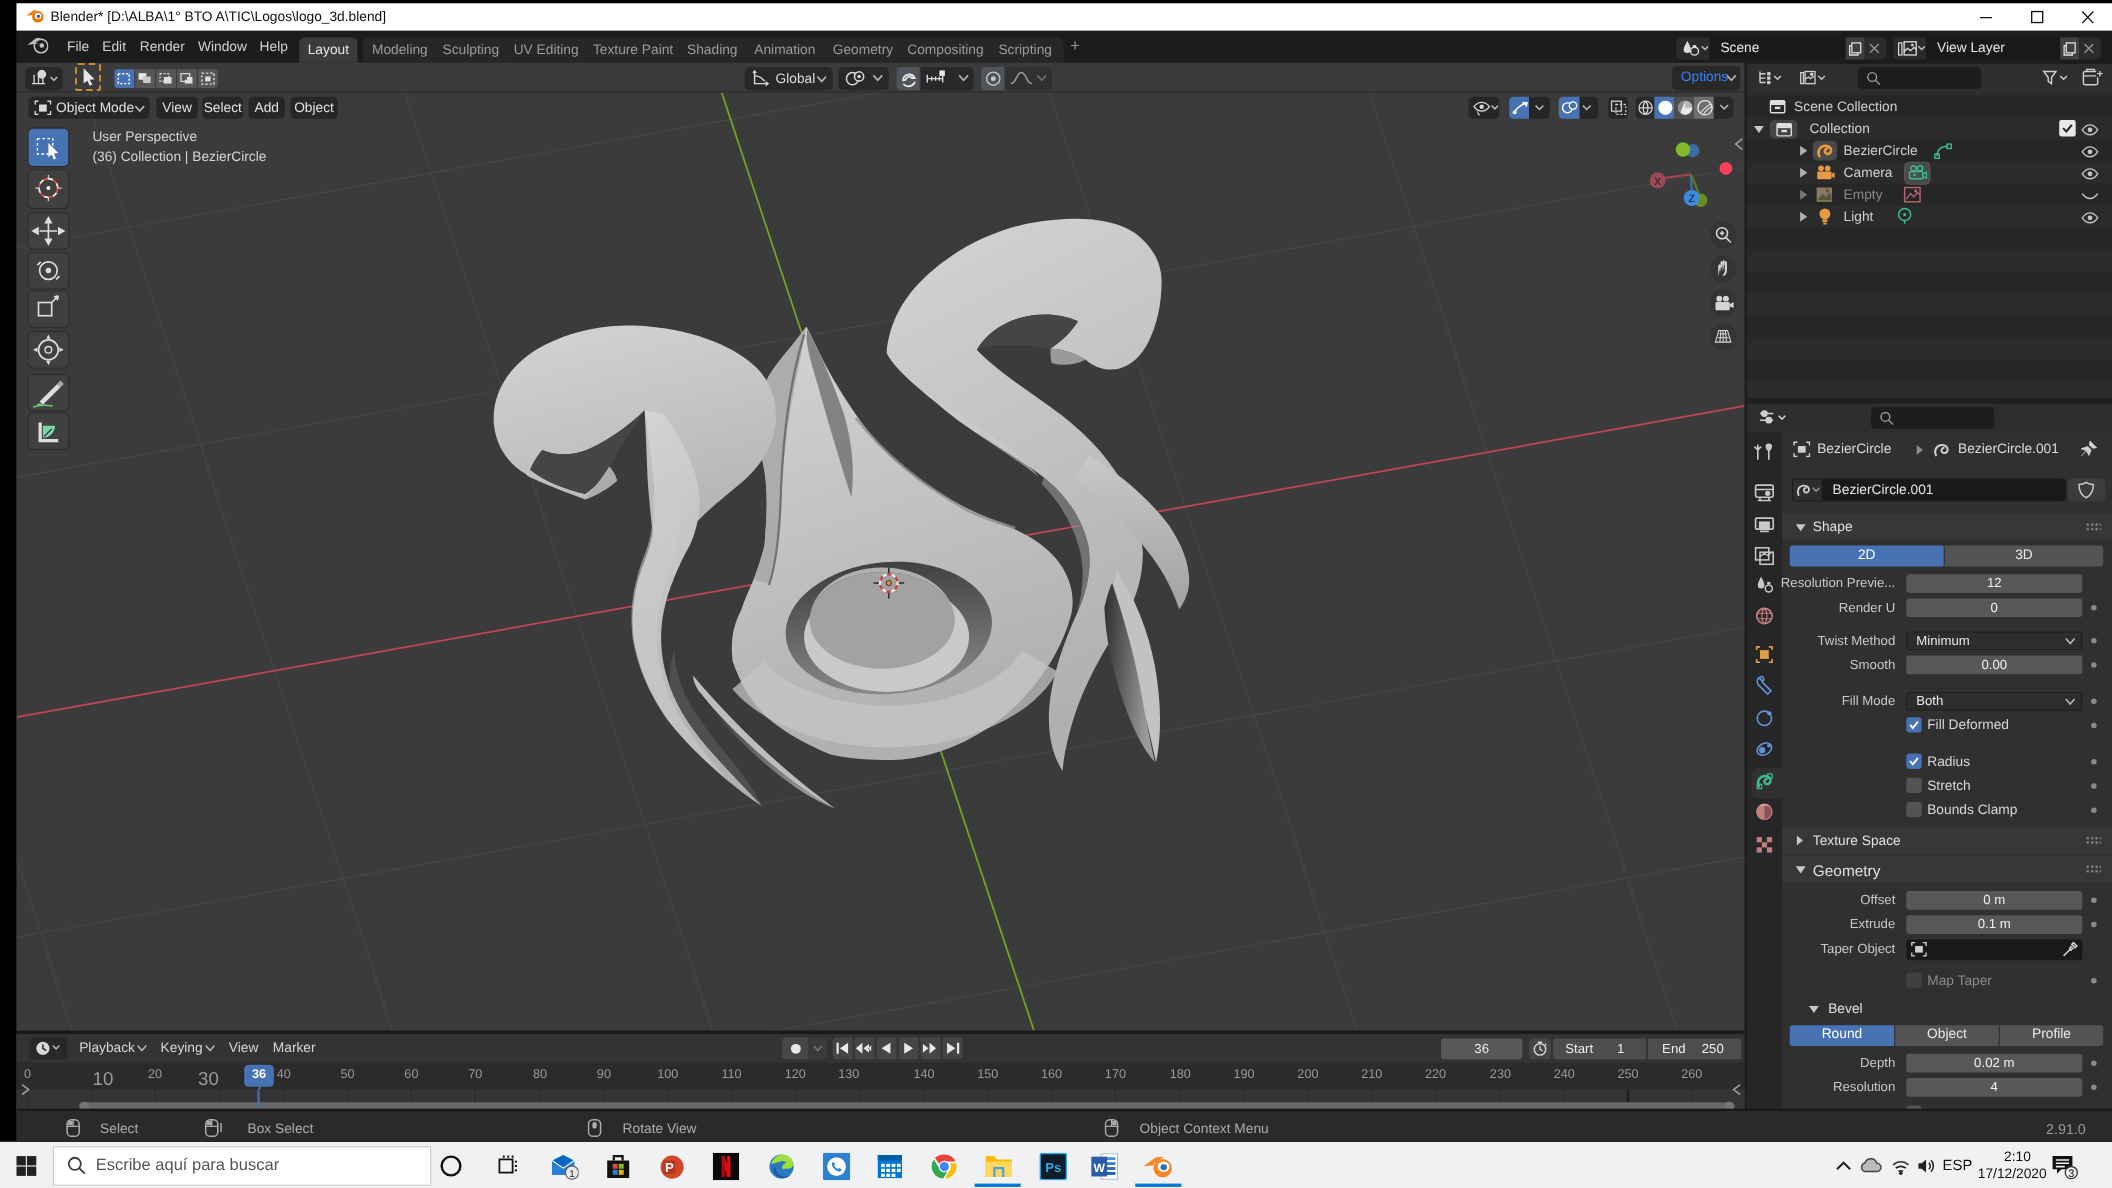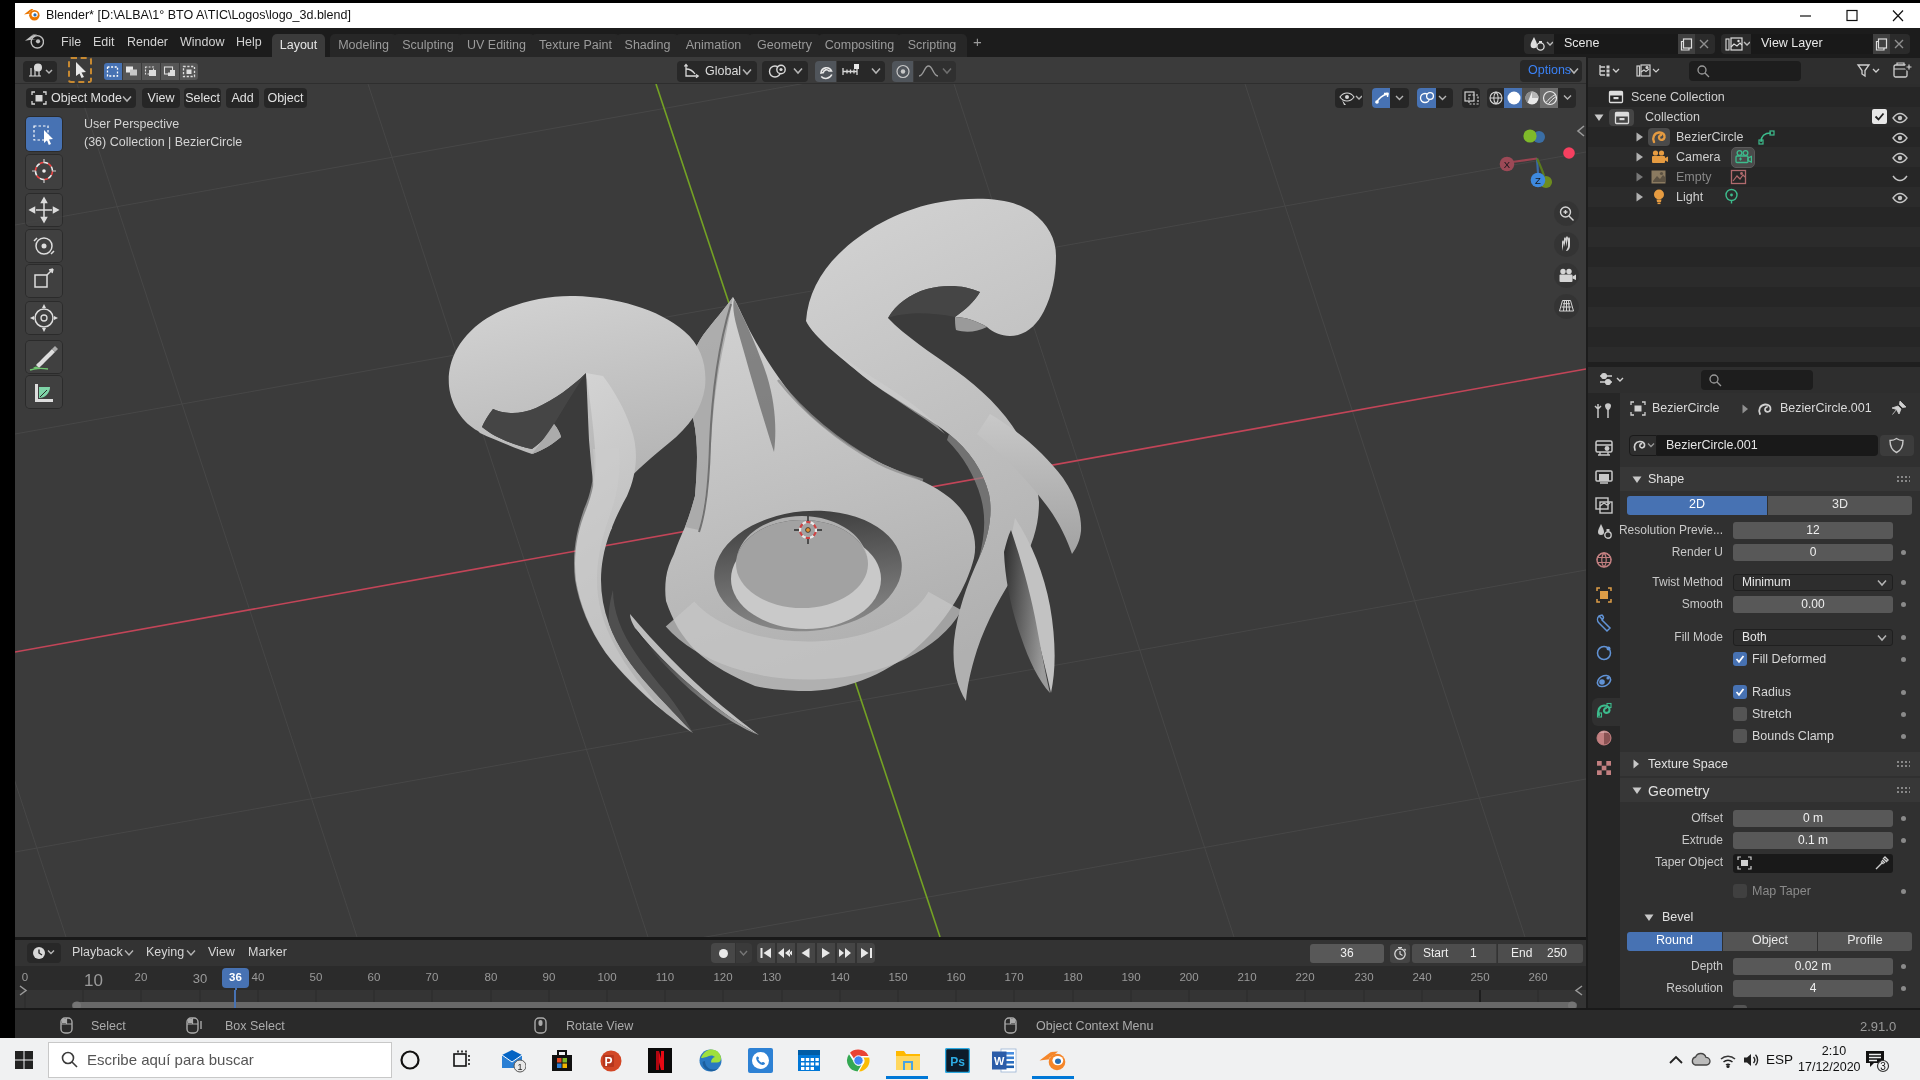--- a/index.html
+++ b/index.html
@@ -970,21 +970,21 @@
 <div class="a" style="left:1397px;top:4px;width:85px;height:19px;background:#4d4d4d;border-radius:3px 0 0 3px;border-right:1px solid #3c3c3c"></div>
 <div class="a" style="left:1408px;top:6px;font-size:12px;color:#eee">Start</div>
 <div class="a" style="left:1455px;top:6px;font-size:12px;color:#eee">1</div>
 <div class="a" style="left:1483px;top:4px;width:85px;height:19px;background:#4d4d4d;border-radius:0 3px 3px 0"></div>
 <div class="a" style="left:1496px;top:6px;font-size:12px;color:#eee">End</div>
 <div class="a" style="left:1532px;top:6px;font-size:12px;color:#eee">250</div>
 <div class="a" style="left:0;top:26px;width:1571px;height:24px;background:#2b2b2b"></div>
 <div class="a" style="left:-10px;top:31px;width:40px;text-align:center;font-size:11.5px;color:#9a9a9a">0</div>
       <div class="a" style="left:48px;top:31px;width:40px;text-align:right;font-size:17px;color:#9a9a9a">10</div>
       <div class="a" style="left:106px;top:31px;width:40px;text-align:center;font-size:11.5px;color:#9a9a9a">20</div>
-      <div class="a" style="left:165px;top:31px;width:40px;text-align:center;font-size:13px;color:#9a9a9a">30</div>
+      <div class="a" style="left:165px;top:31px;width:40px;text-align:left;font-size:17px;color:#9a9a9a">30</div>
       <div class="a" style="left:223px;top:31px;width:40px;text-align:center;font-size:11.5px;color:#9a9a9a">40</div>
       <div class="a" style="left:281px;top:31px;width:40px;text-align:center;font-size:11.5px;color:#9a9a9a">50</div>
       <div class="a" style="left:339px;top:31px;width:40px;text-align:center;font-size:11.5px;color:#9a9a9a">60</div>
       <div class="a" style="left:397px;top:31px;width:40px;text-align:center;font-size:11.5px;color:#9a9a9a">70</div>
       <div class="a" style="left:456px;top:31px;width:40px;text-align:center;font-size:11.5px;color:#9a9a9a">80</div>
       <div class="a" style="left:514px;top:31px;width:40px;text-align:center;font-size:11.5px;color:#9a9a9a">90</div>
       <div class="a" style="left:572px;top:31px;width:40px;text-align:center;font-size:11.5px;color:#9a9a9a">100</div>
       <div class="a" style="left:630px;top:31px;width:40px;text-align:center;font-size:11.5px;color:#9a9a9a">110</div>
       <div class="a" style="left:688px;top:31px;width:40px;text-align:center;font-size:11.5px;color:#9a9a9a">120</div>
       <div class="a" style="left:747px;top:31px;width:40px;text-align:left;font-size:11.5px;color:#9a9a9a">130</div>

